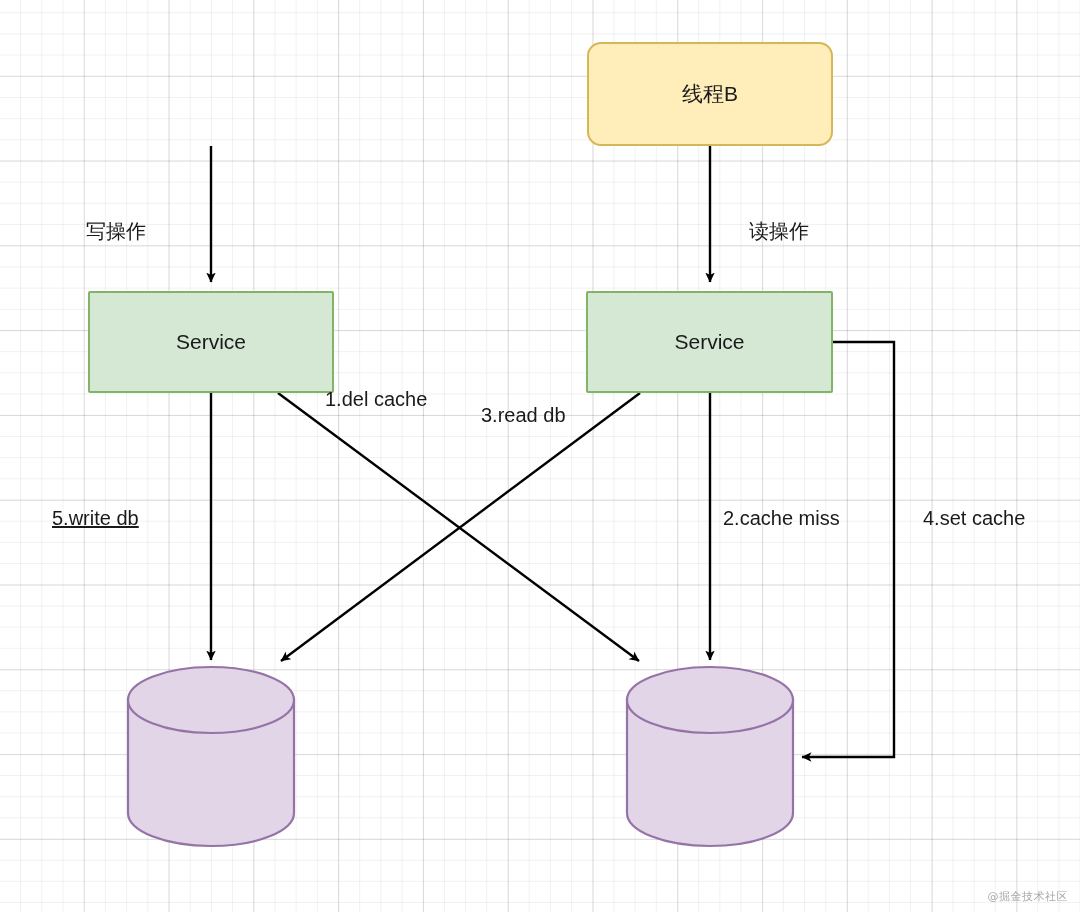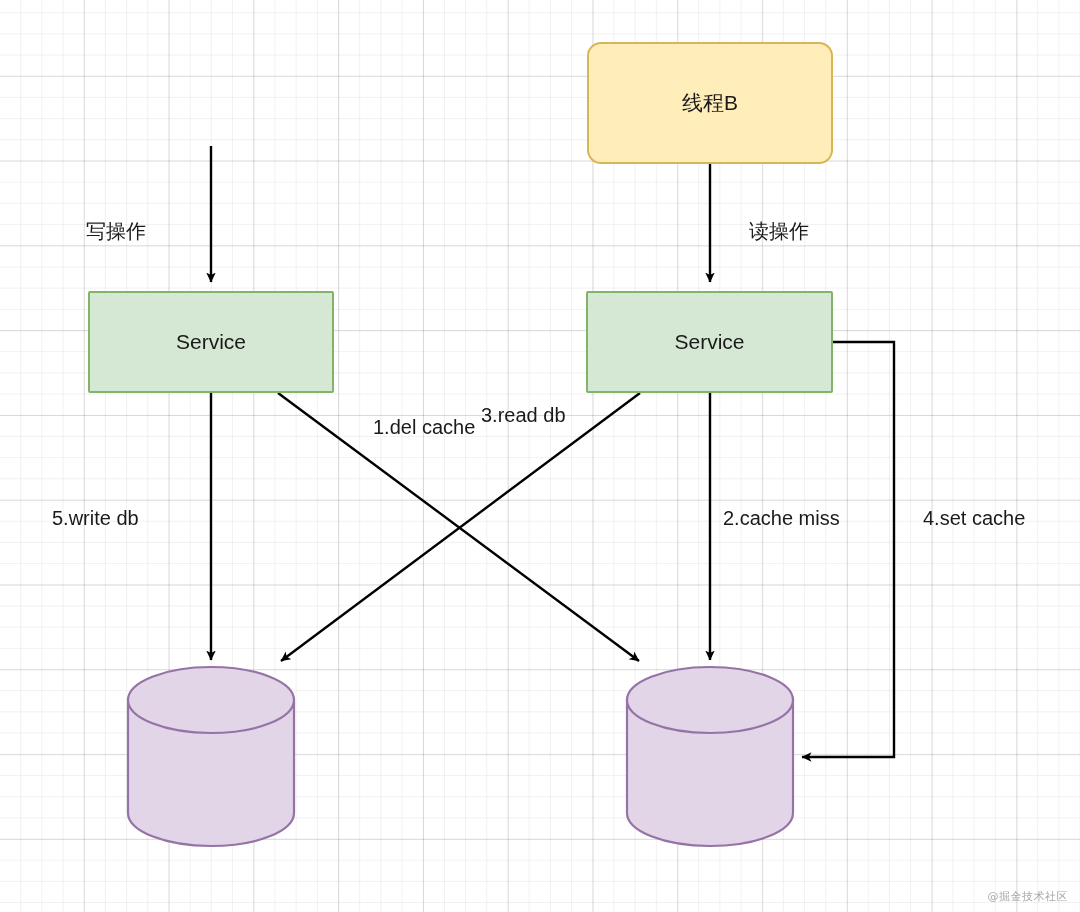--- a/index.html
+++ b/index.html
@@ -120,43 +120,43 @@
       <ellipse cx="211" cy="700" rx="83" ry="33" fill="#e1d5e7" stroke="#9673a6" stroke-width="2.2"></ellipse>
     </g>
 
     <g>
       <path d="M627,700 L627,813 A83,33 0 0 0 793,813 L793,700 Z" fill="#e1d5e7" stroke="#9673a6" stroke-width="2.2"></path>
       <ellipse cx="710" cy="700" rx="83" ry="33" fill="#e1d5e7" stroke="#9673a6" stroke-width="2.2"></ellipse>
     </g>
   </svg>
 
 
-  <div class="node thread" style="left:587px; top:42px; width:246px; height:122px;">
+  <div class="node thread" style="left:587px; top:42px; width:246px; height:104px;">
     <span>线程B</span>
   </div>
 
   <div class="node service" style="left:88px; top:291px; width:246px; height:102px;">
     <span>Service</span>
   </div>
 
   <div class="node service" style="left:586px; top:291px; width:247px; height:102px;">
     <span>Service</span>
   </div>
 
 
 
   <div class="edge-label" style="left:86px; top:218px;">写操作</div>
 
   <div class="edge-label" style="left:749px; top:218px;">读操作</div>
 
-  <div class="edge-label" style="left:325px; top:416px;margin-left:48px;">1.del cache</div>
+  <div class="edge-label" style="left:325px; top:388px;">1.del cache</div>
 
   <div class="edge-label" style="left:723px; top:507px;">2.cache miss</div>
 
   <div class="edge-label" style="left:481px; top:404px;">3.read db</div>
 
   <div class="edge-label" style="left:923px; top:507px;">4.set cache</div>
 
-  <div class="edge-label" style="left:52px; top:507px;">5.write db</div>
+  <div class="edge-label" style="left:52px; top:507px;text-decoration:underline;">5.write db</div>
 
   <div class="watermark">@掘金技术社区</div>
 
 </div>
 
 </body></html>

